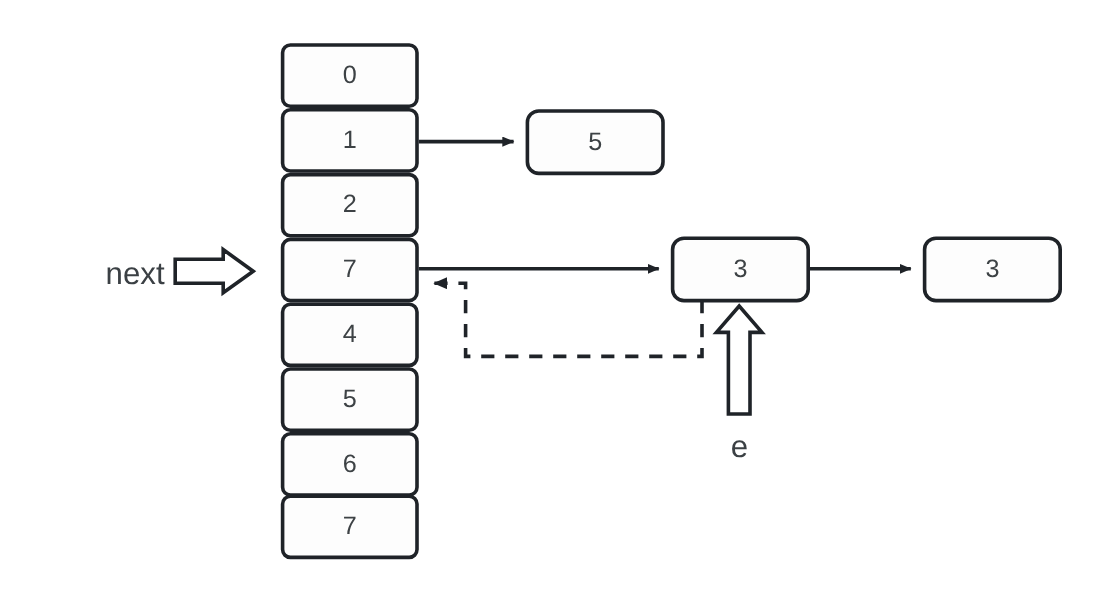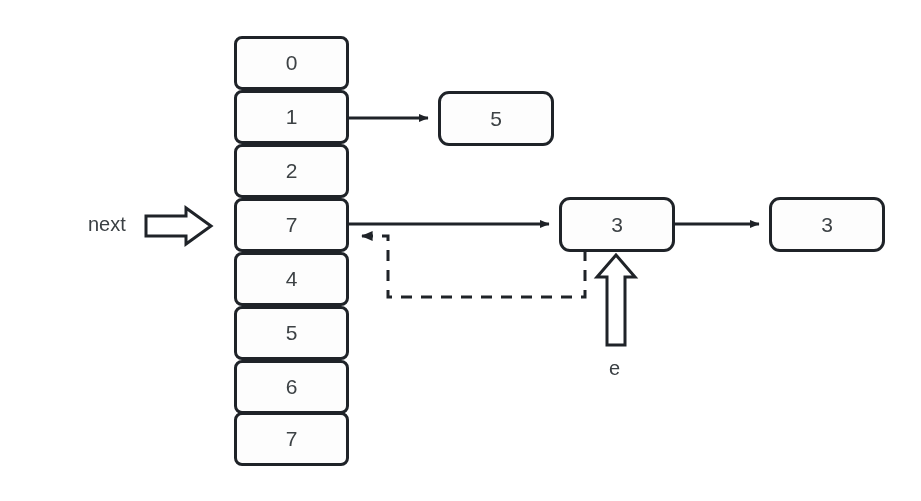--- a/index.html
+++ b/index.html
@@ -41,21 +41,21 @@
     height: 54px;
     border-radius: 8px;
   }
   .node {
     width: 116px;
     height: 55px;
     border-radius: 11px;
   }
   .lbl {
     position: absolute;
-    font-size: 20px;
+    font-size: 26px;
     color: #3b4044;
     font-family: "Liberation Sans", sans-serif;
     white-space: nowrap;
   }
   #watermark {
     position: absolute;
     right: 8px;
     bottom: 4px;
     font-size: 15px;
     color: #c9c9c9;

